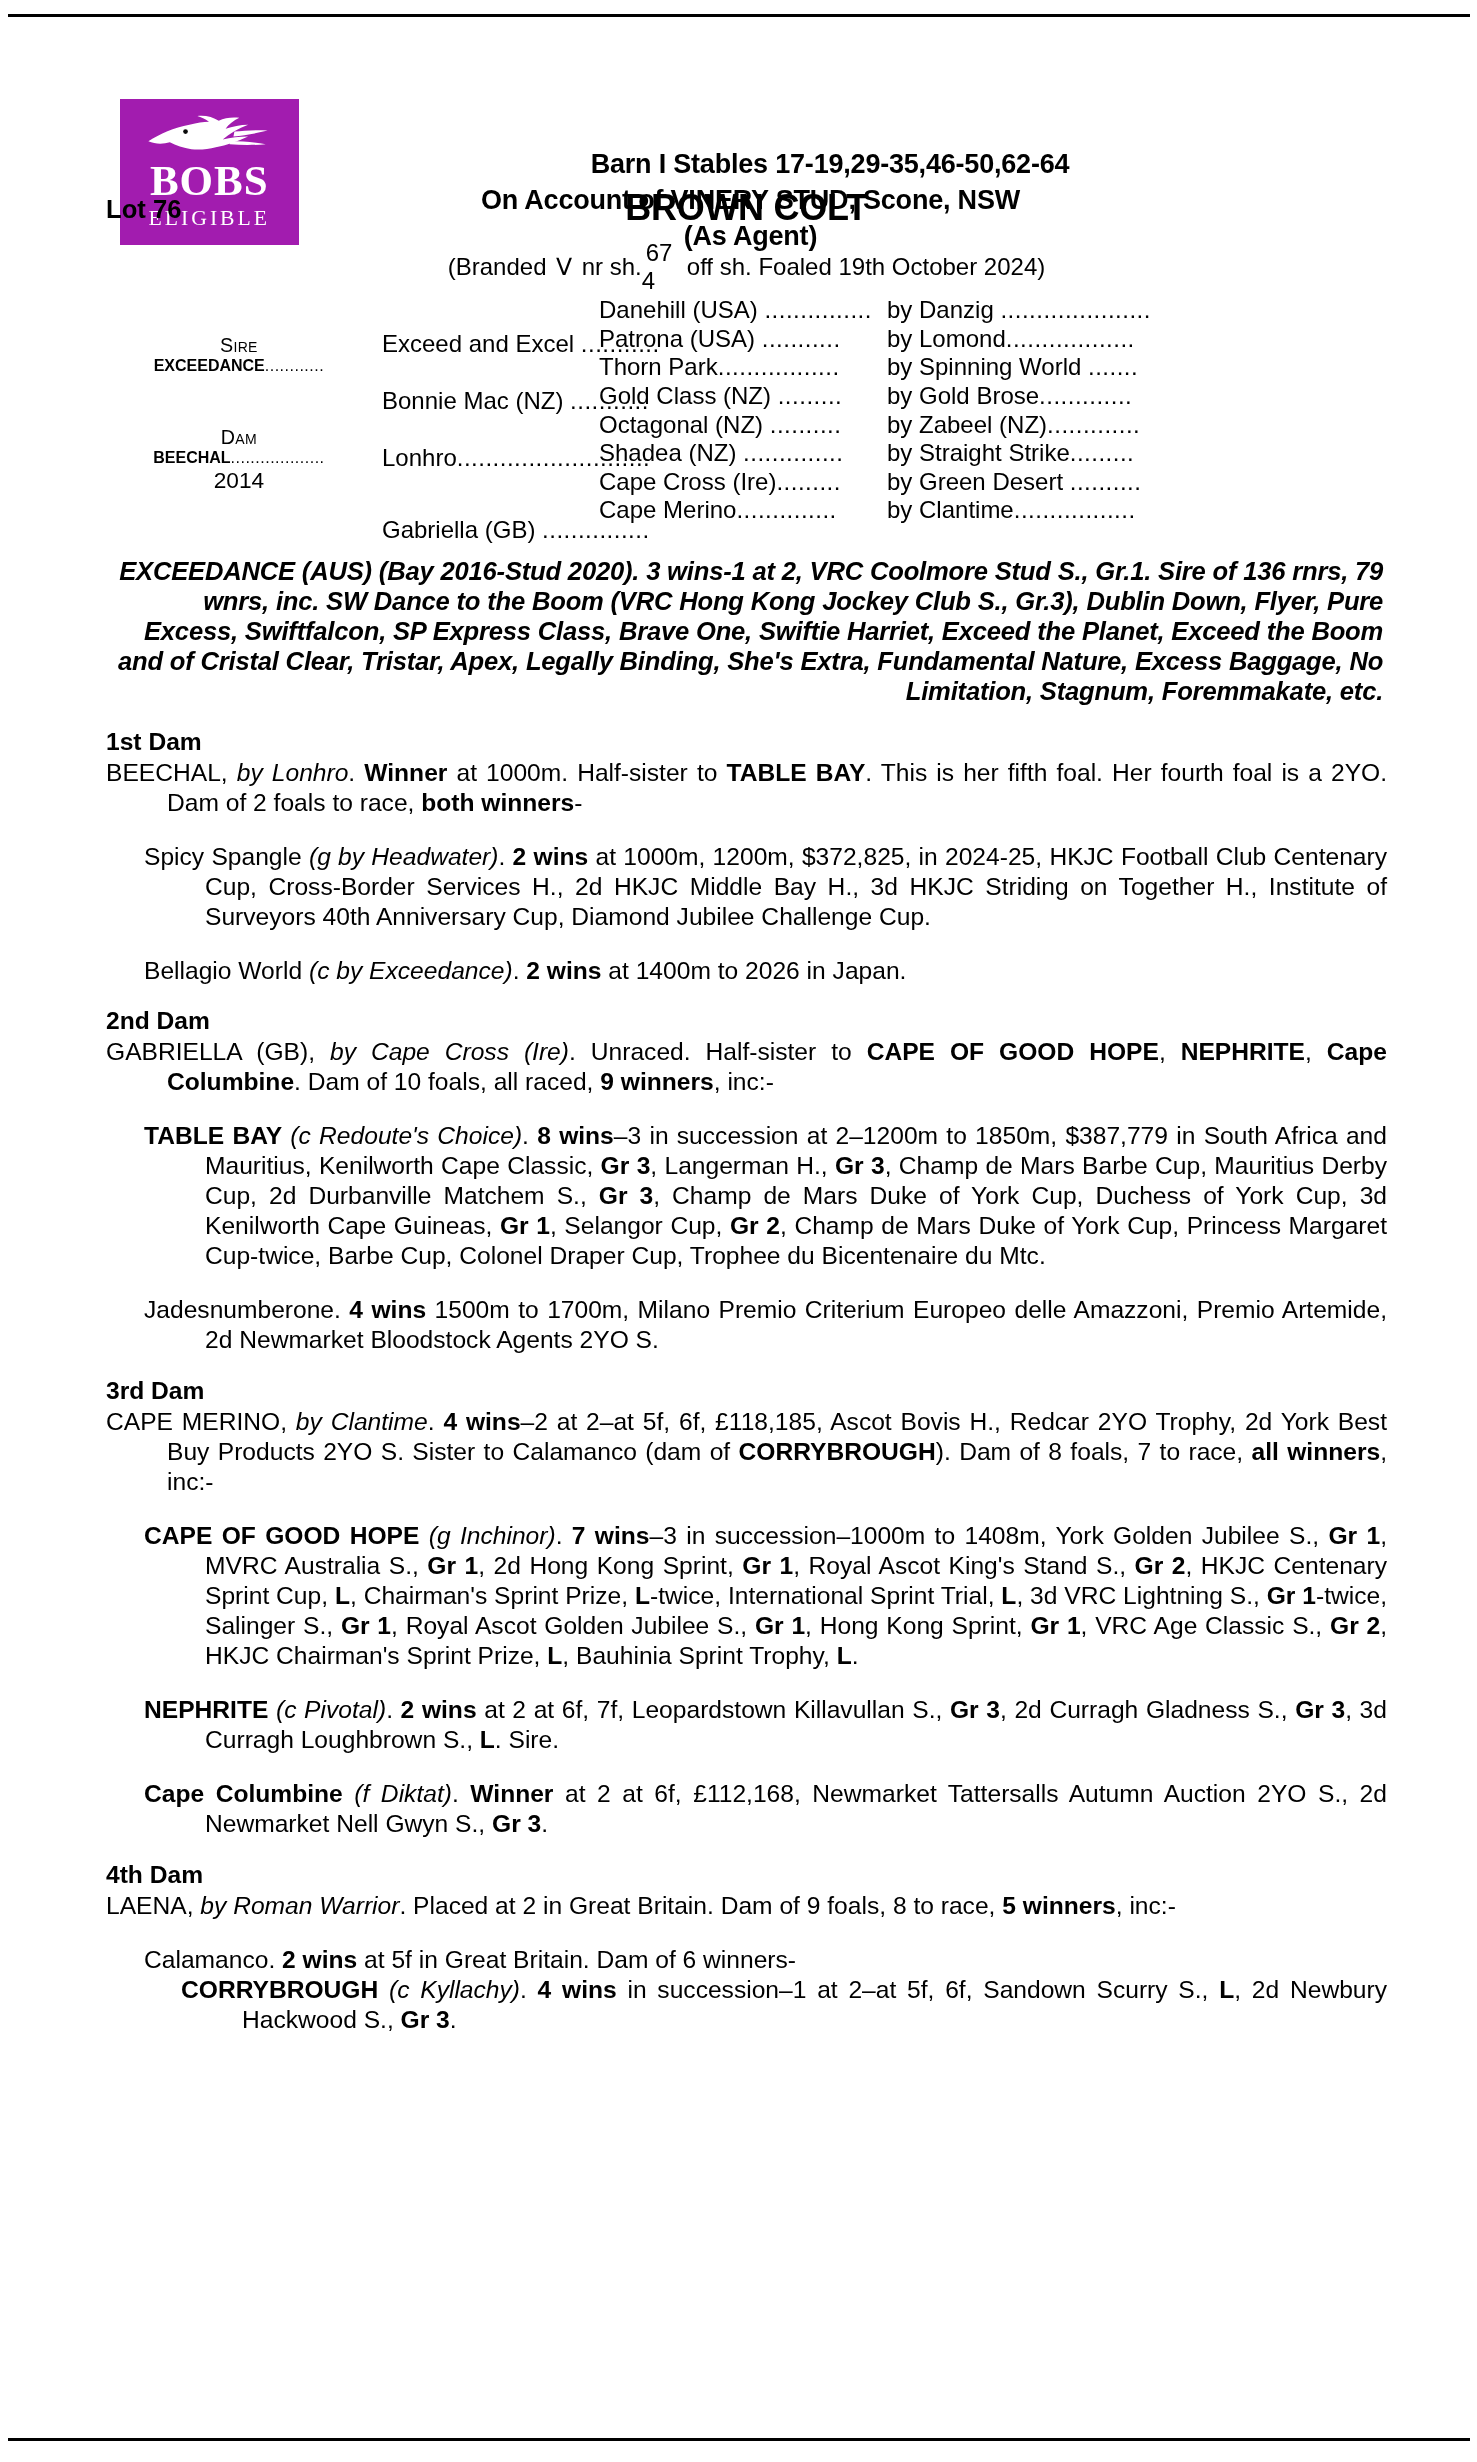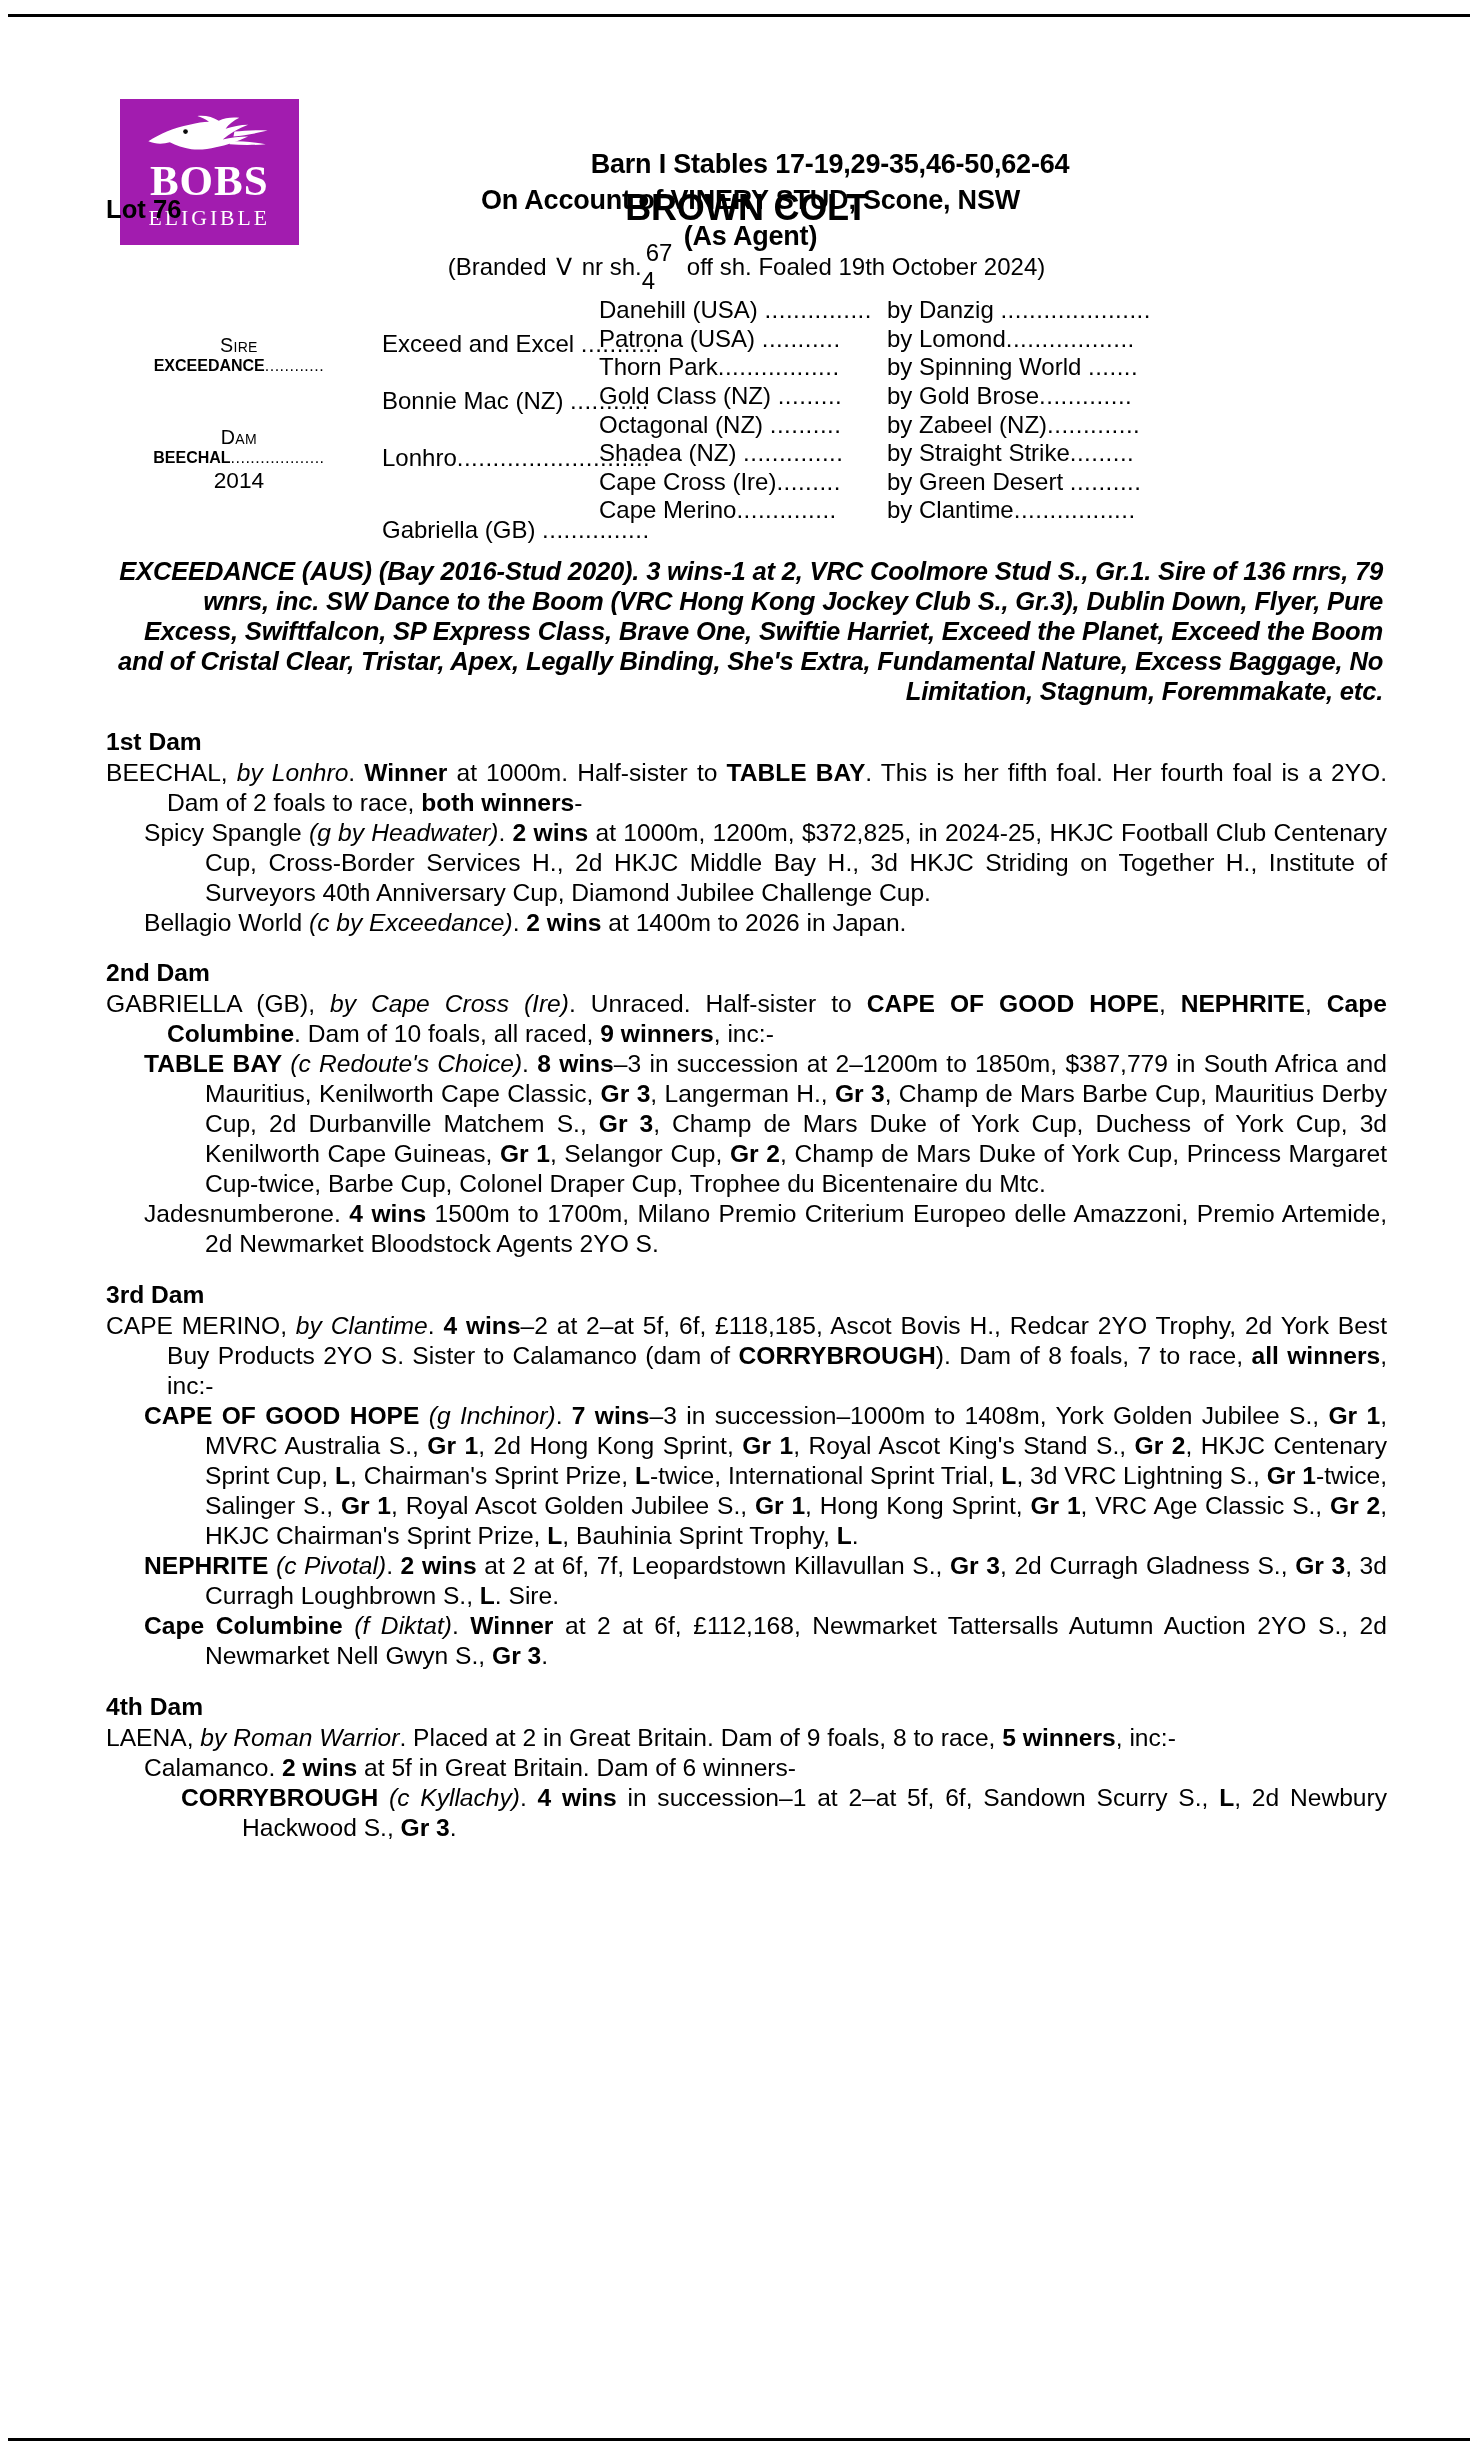--- a/index.html
+++ b/index.html
@@ -234,21 +234,21 @@
     margin-bottom: 2px;
   }
   .para {
     font-size: 24.6px;
     line-height: 30px;
     text-align: justify;
     text-justify: inter-word;
     margin-bottom: 0px;
   }
   .hang1 { padding-left: 61px; text-indent: -61px; }
-  .hang2 { padding-left: 99px; text-indent: -61px; }
+  .hang2 { padding-left: 99px; text-indent: -61px; margin-top: 24px; }
   .hang3 { padding-left: 99px; text-indent: -61px; }
   b { font-weight: 700; }
   i { font-style: italic; }
   .nojust { text-align: left; }
 </style>
 </head>
 <body>
 
 <div class="page">
 

